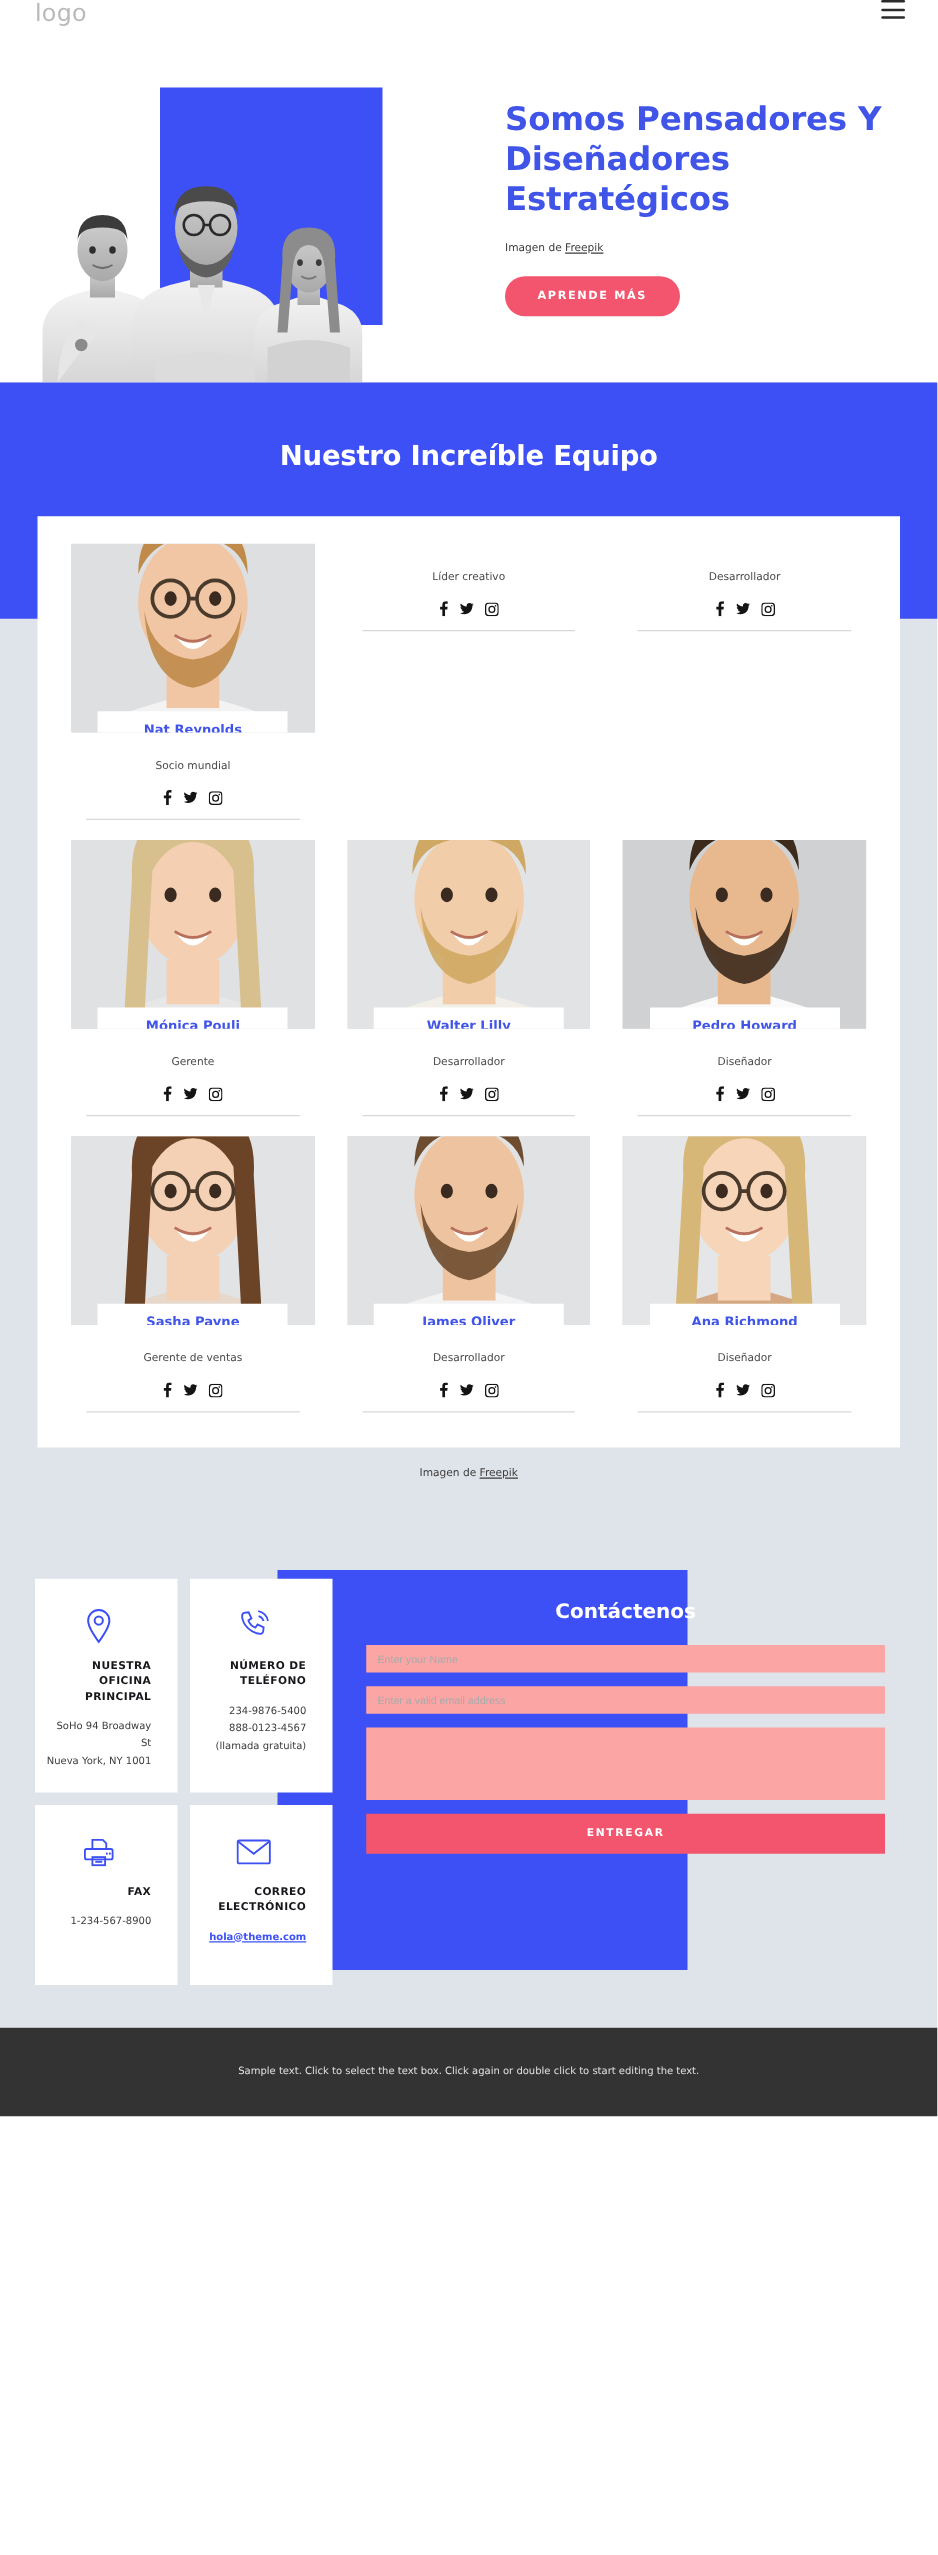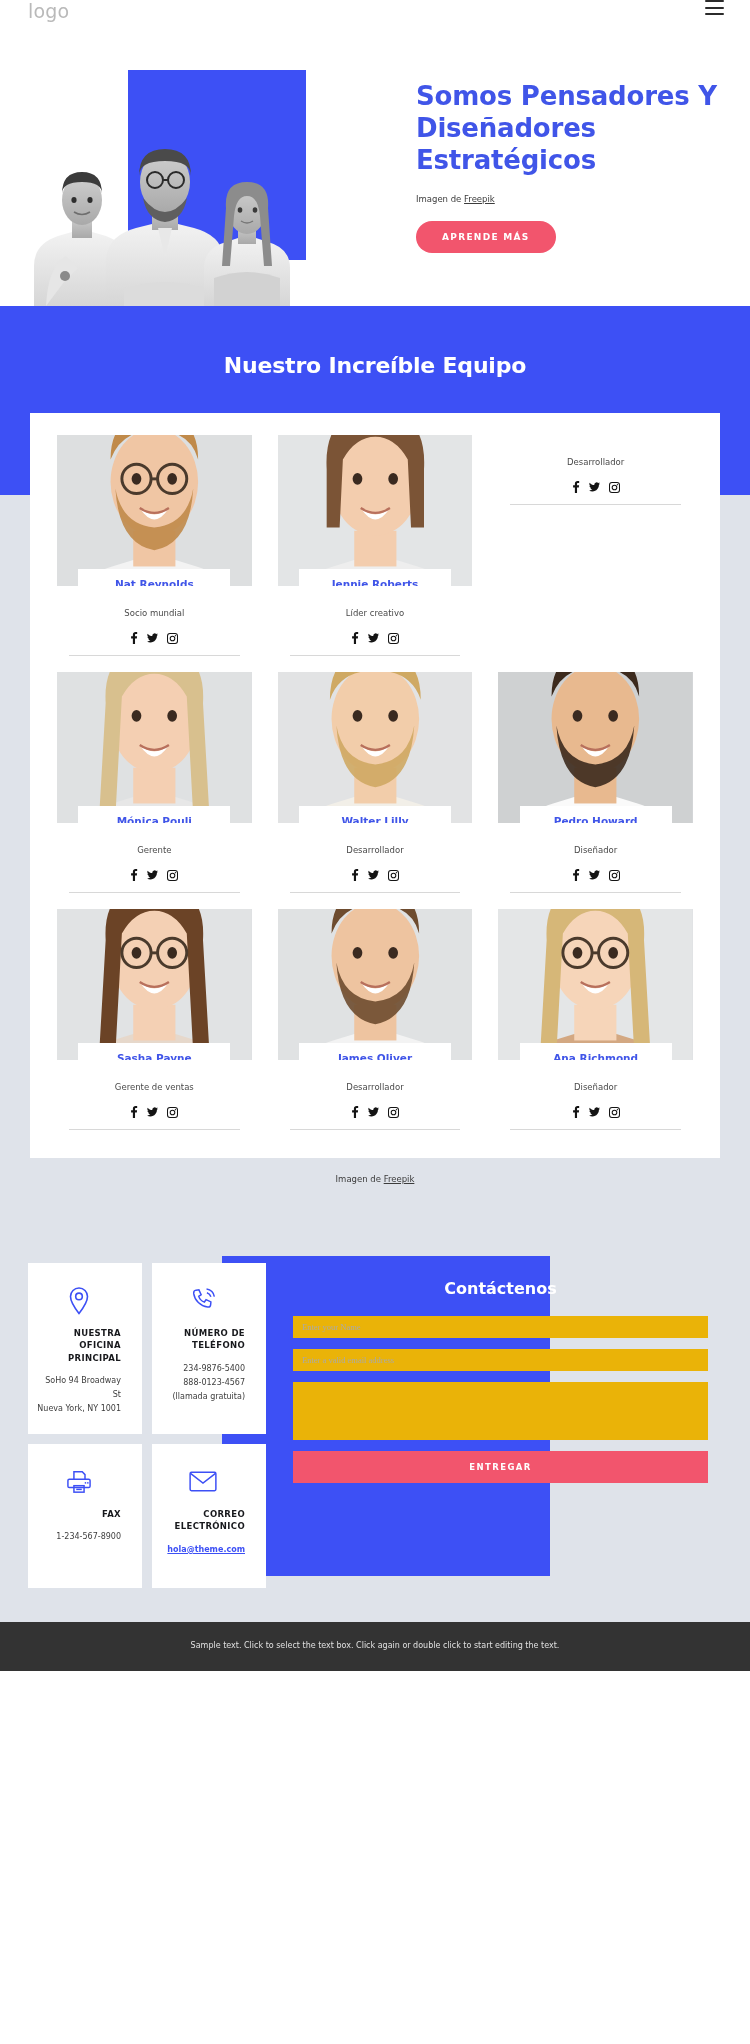--- a/index.html
+++ b/index.html
@@ -51,21 +51,20 @@
     width: 262px;
     height: 190px;
     filter: grayscale(1);
   }
   .hero-photo svg { display: block; }
   .hero-right {
     position: absolute;
     left: 404px;
     top: 22px;
     width: 310px;
-    margin-left: 12px;
   }
   .hero-title {
     font-family: "DejaVu Sans", sans-serif;
     font-size: 26px;
     line-height: 1.24;
     font-weight: 700;
     color: #4055e8;
     letter-spacing: -0.2px;
   }
   .hero-credit {
@@ -223,22 +222,22 @@
     font-size: 16px;
     font-weight: 700;
     text-align: center;
     margin-bottom: 18px;
   }
   .form-col input[type="text"], .form-col textarea {
     display: block;
     width: 100%;
     border: none;
     outline: none;
-    background: #eab308;
-    font-family: Liberation Serif, serif;
+    background: #fca5a5;
+    font-family: Liberation Sans, sans-serif;
     font-size: 8.5px;
     color: #555;
     padding: 8px 9px;
     margin-bottom: 11px;
   }
   .form-col input[type="text"] { height: 22px; }
   .form-col textarea { height: 58px; resize: none; }
   .form-col input::placeholder, .form-col textarea::placeholder { color: #a9a9a9; }
   .submit-btn {
     width: 100%;
@@ -251,21 +250,21 @@
     padding: 11px 0;
     cursor: pointer;
     font-family: "DejaVu Sans", sans-serif;
   }
 
   
   .footer {
     background: #333333;
     color: #e0e0e0;
     text-align: center;
-    padding: 17px 150px;
+    padding: 28px 150px;
     font-size: 8px;
     line-height: 1.85;
     font-family: "DejaVu Sans", sans-serif;
   }
 </style>
 </head>
 <body>
 
 <div class="header">
   <div class="logo">logo</div>
@@ -386,38 +385,20 @@
               <svg width="11" height="11" viewBox="0 0 14 14">
                 <path d="M10.2 0H3.8A3.8 3.8 0 0 0 0 3.8v6.4A3.8 3.8 0 0 0 3.8 14h6.4a3.8 3.8 0 0 0 3.8-3.8V3.8A3.8 3.8 0 0 0 10.2 0zm2.5 10.2a2.5 2.5 0 0 1-2.5 2.5H3.8a2.5 2.5 0 0 1-2.5-2.5V3.8a2.5 2.5 0 0 1 2.5-2.5h6.4a2.5 2.5 0 0 1 2.5 2.5z"></path>
                 <path d="M7 3.4A3.6 3.6 0 1 0 10.6 7 3.6 3.6 0 0 0 7 3.4zm0 5.9A2.3 2.3 0 1 1 9.3 7 2.3 2.3 0 0 1 7 9.3z"></path>
                 <circle cx="10.7" cy="3.4" r=".8"></circle>
               </svg>
             </a>
           </div>
      <div class="member-rule"></div>
         </div>
         <div class="member">
-          <div class="member-photo">
-            <svg viewBox="0 0 120 151" preserveAspectRatio="xMidYMid slice">
-    <rect width="120" height="151" fill="#e3e5e6"></rect>
-    <path d="M14 151 L14 130 Q14 116 34 110 L47 106 L73 106 L86 110 Q106 116 106 130 L106 151 Z" fill="#eeeeee"></path>
-    <rect x="47" y="88" width="26" height="22" fill="#f3cdae"></rect>
-    <ellipse cx="60" cy="58" rx="27" ry="33" fill="#f3cdae"></ellipse>
-    <path d="M30 50 Q28 14 60 14 Q92 14 90 50 L90 86 L82 86 L80 44 Q72 30 60 30 Q48 30 40 44 L38 86 L30 86 Z" fill="#7b5436"></path>
-
-    <ellipse cx="49" cy="56" rx="3" ry="3.6" fill="#3a2a20"></ellipse>
-    <ellipse cx="71" cy="56" rx="3" ry="3.6" fill="#3a2a20"></ellipse>
-
-    <path d="M51 74 Q60 82 69 74 Q60 88 51 74 Z" fill="#fff"></path>
-    <path d="M51 74 Q60 80 69 74" stroke="#b8705c" stroke-width="1.4" fill="none"></path>
-  </svg>
-       <div class="member-name-plate">
-         <div class="member-name">Jennie Roberts</div>
-       </div>
-     </div>
      <div class="member-role">Líder creativo</div>
      <div class="socials">
             <a href="#" class="social">
               <svg width="8" height="12" viewBox="0 0 8 14">
                 <path d="M5.2 14V7.6h2.1l.3-2.5H5.2V3.6c0-.7.2-1.2 1.2-1.2h1.3V.1C7.4.1 6.7 0 5.8 0 4 0 2.7 1.1 2.7 3.2v1.9H.6v2.5h2.1V14z"></path>
               </svg>
             </a>
             <a href="#" class="social">
               <svg width="11" height="10" viewBox="0 0 14 12">
                 <path d="M14 1.4c-.5.2-1.1.4-1.7.5.6-.4 1-1 1.2-1.6-.5.3-1.2.6-1.8.7A2.9 2.9 0 0 0 6.8 3.6c-2.4-.1-4.5-1.3-5.9-3a2.9 2.9 0 0 0 .9 3.9c-.5 0-.9-.1-1.3-.4 0 1.4 1 2.6 2.3 2.9-.4.1-.8.1-1.2 0a2.9 2.9 0 0 0 2.7 2A5.8 5.8 0 0 1 0 10.3 8.2 8.2 0 0 0 4.4 11.6c5.3 0 8.2-4.4 8.2-8.2v-.4c.6-.4 1.1-1 1.4-1.6z"></path>

